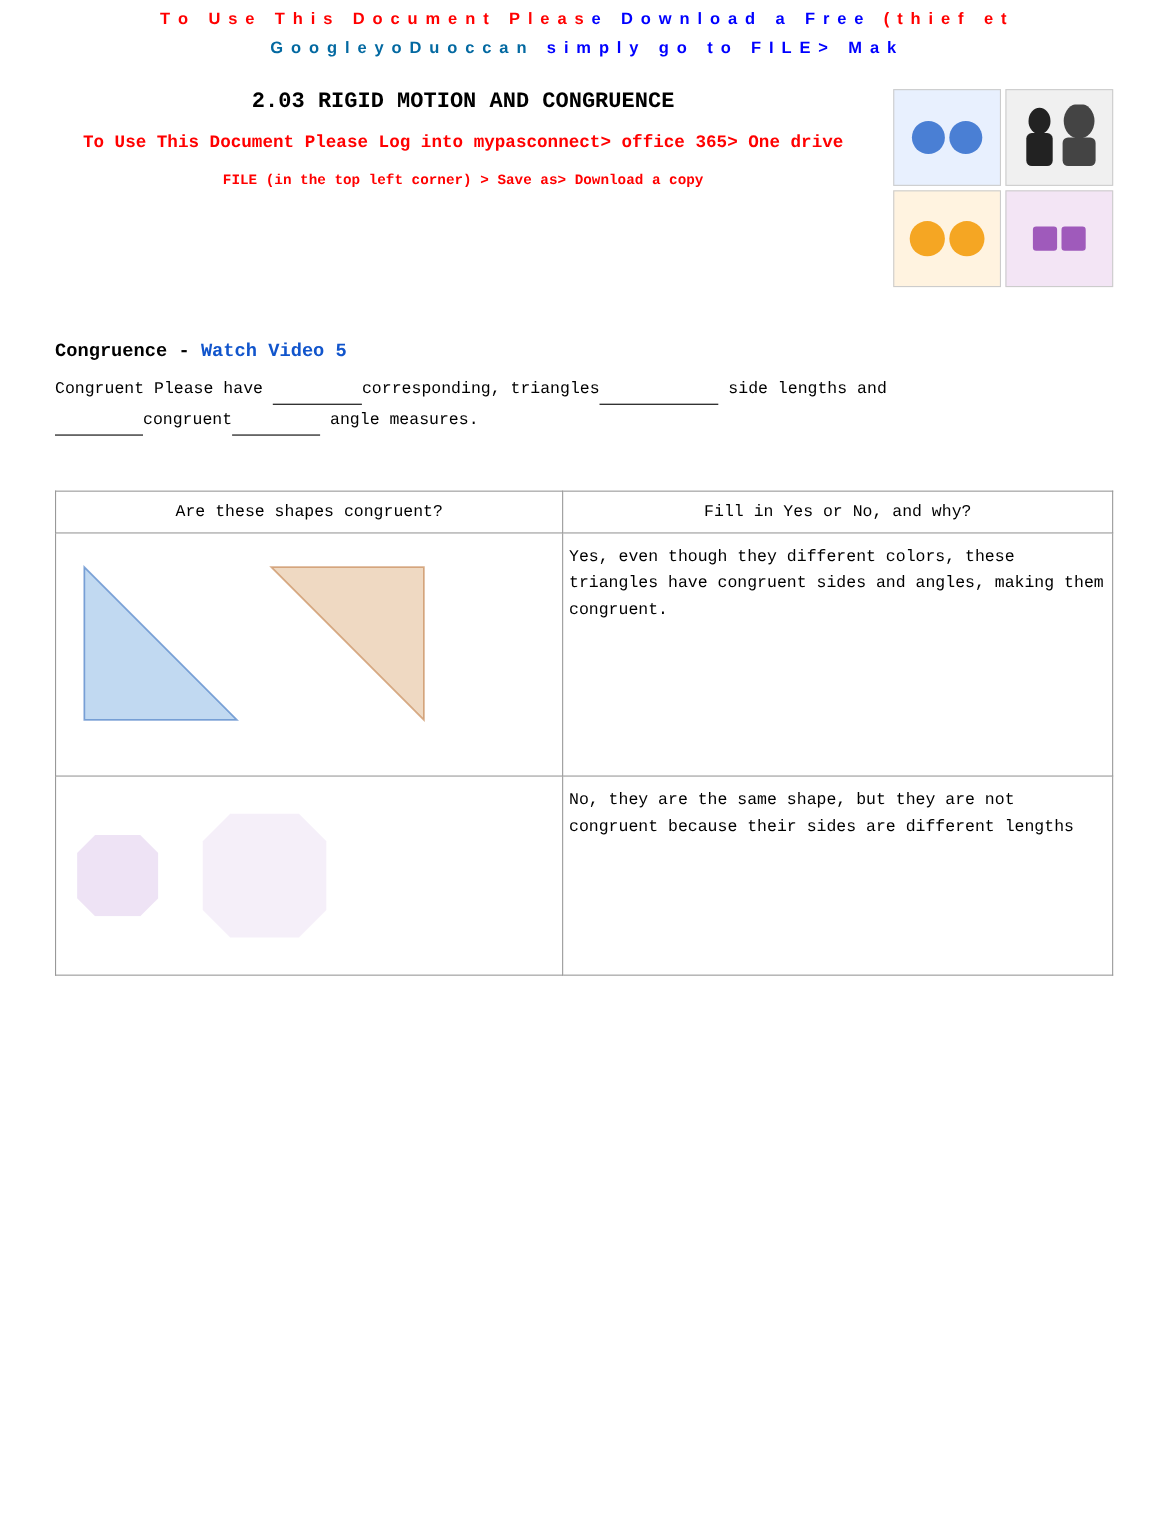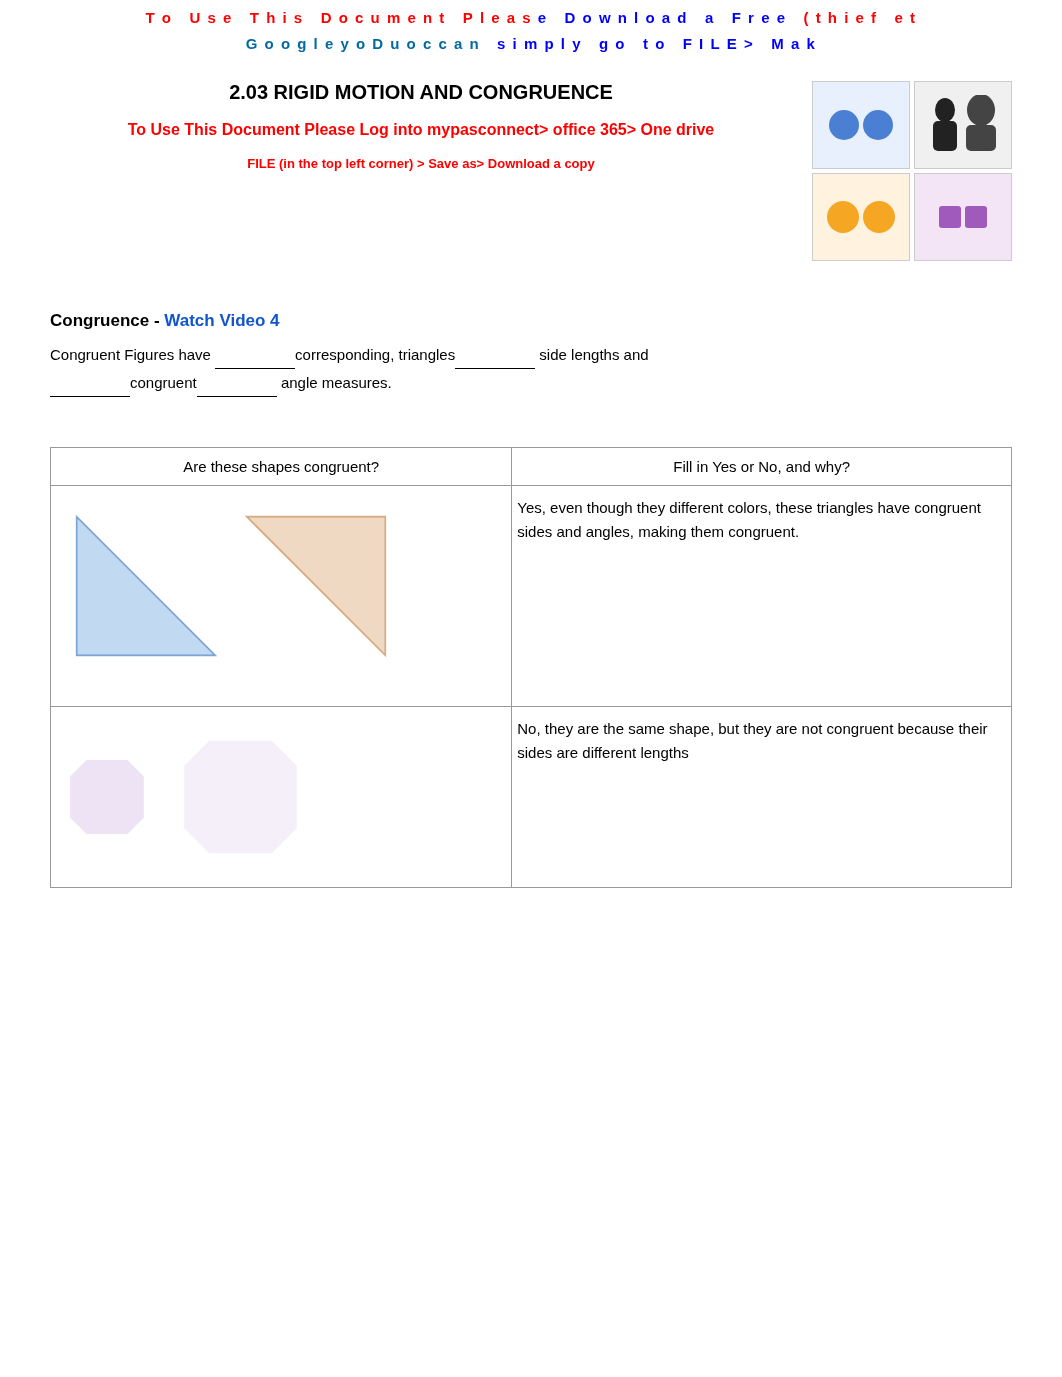--- a/index.html
+++ b/index.html
@@ -8,20 +8,21 @@
       background: #fff;
       width: 1062px;
       min-height: 1377px;
       position: relative;
       overflow-x: hidden;
     }
 
     
     .main-content {
       padding: 20px 50px 20px 50px;
+      font-family: Liberation Mono, monospace;
     }
 
     
     .header-area {
       display: flex;
       align-items: flex-start;
       justify-content: space-between;
       margin-bottom: 20px;
     }
     .header-text {
@@ -283,25 +284,25 @@
         <span class="purple-shape"></span>
         <span class="purple-shape"></span>
       </div>
     </div>
   </div>
 
   <div class="spacer"></div>
 
   <div class="congruence-heading">
     <span>Congruence -</span>
-    <a href="#">Watch Video 4</a>
+    <a href="#">Watch Video 5</a>
   </div>
 
   <div class="fill-in-text">
-    <span>Congruent Figures have </span><span class="blank">&nbsp;&nbsp;&nbsp;&nbsp;&nbsp;&nbsp;&nbsp;&nbsp;&nbsp;</span><span>corresponding, triangles</span><span class="blank">&nbsp;&nbsp;&nbsp;&nbsp;&nbsp;&nbsp;&nbsp;&nbsp;&nbsp;&nbsp;&nbsp;&nbsp;</span><span> side lengths and </span><br>
+    <span>Congruent Please have </span><span class="blank">&nbsp;&nbsp;&nbsp;&nbsp;&nbsp;&nbsp;&nbsp;&nbsp;&nbsp;</span><span>corresponding, triangles</span><span class="blank">&nbsp;&nbsp;&nbsp;&nbsp;&nbsp;&nbsp;&nbsp;&nbsp;&nbsp;&nbsp;&nbsp;&nbsp;</span><span> side lengths and </span><br>
     <span class="blank">&nbsp;&nbsp;&nbsp;&nbsp;&nbsp;&nbsp;&nbsp;&nbsp;</span><span>congruent</span><span class="blank">&nbsp;&nbsp;&nbsp;&nbsp;&nbsp;&nbsp;&nbsp;&nbsp;</span><span> angle measures.</span>
   </div>
 
   <div class="spacer"></div>
 
   <table class="congruence-table">
     <thead>
       <tr>
         <th>Are these shapes congruent?</th>
         <th>Fill in Yes or No, and why?</th>

